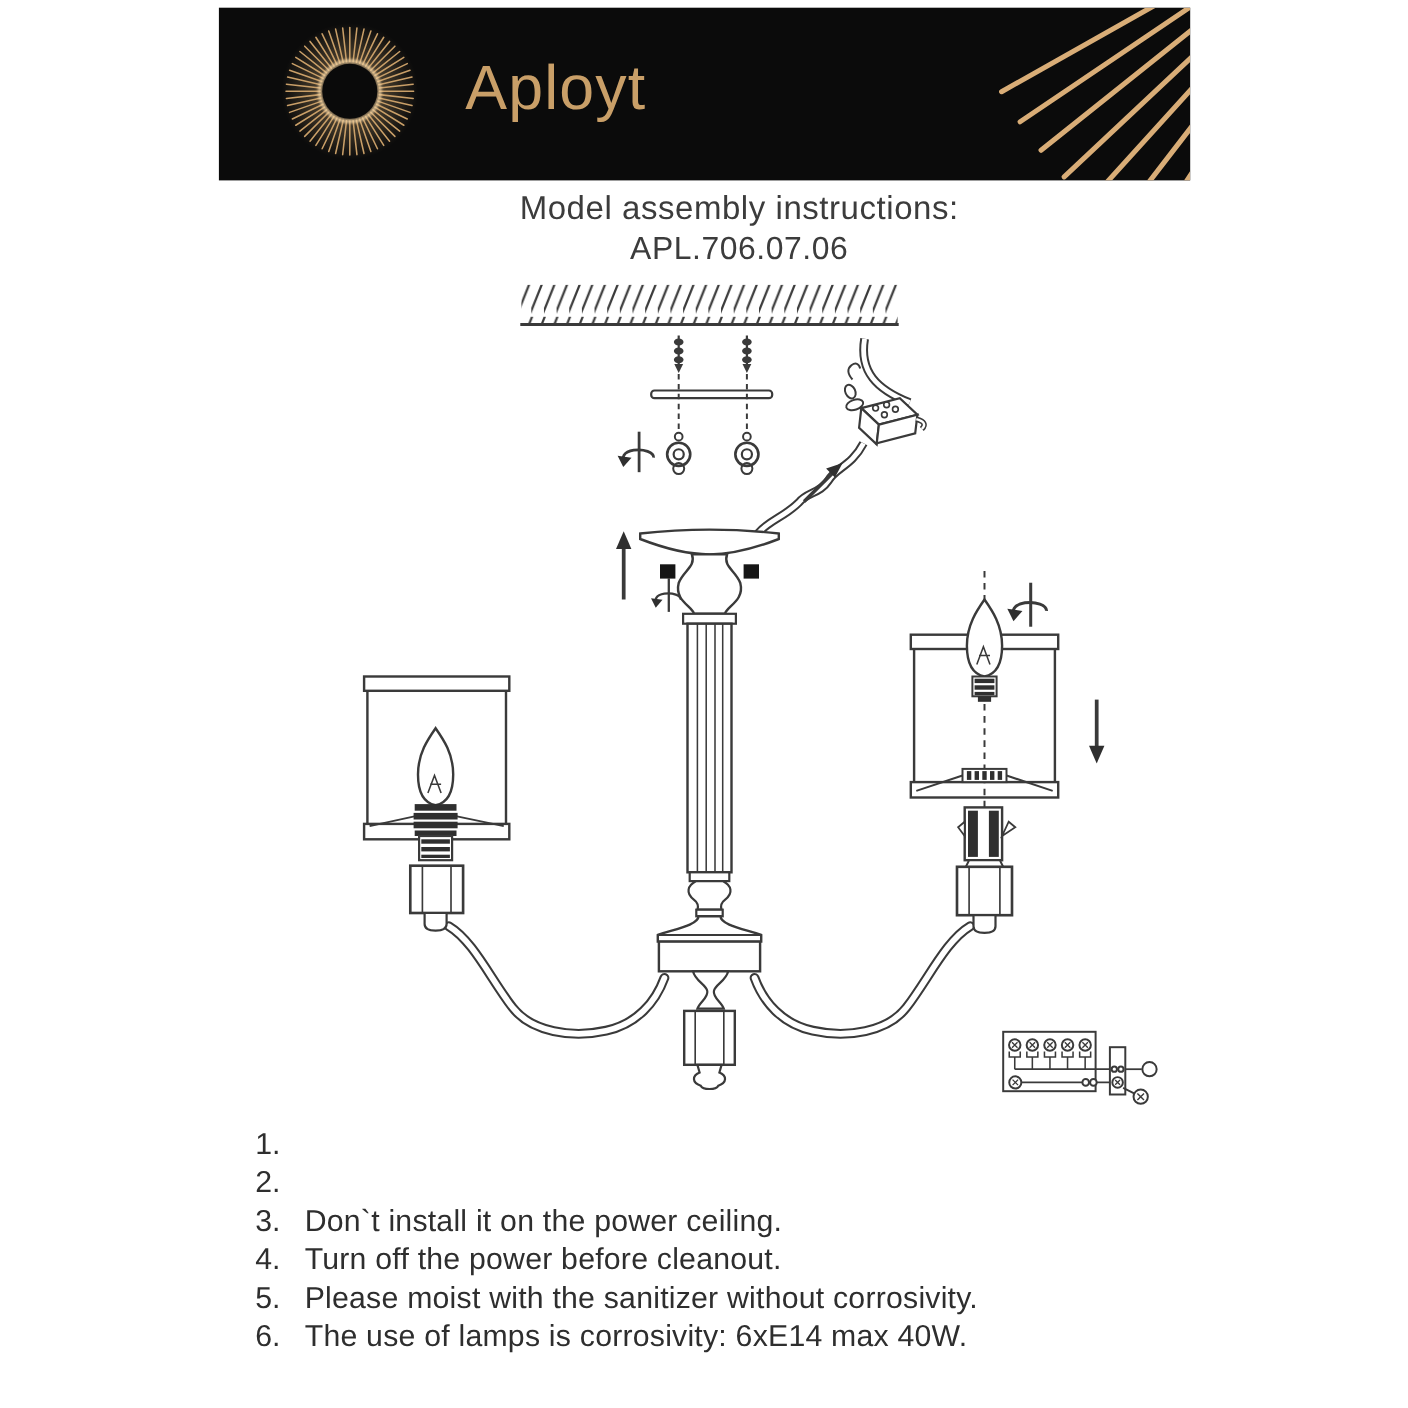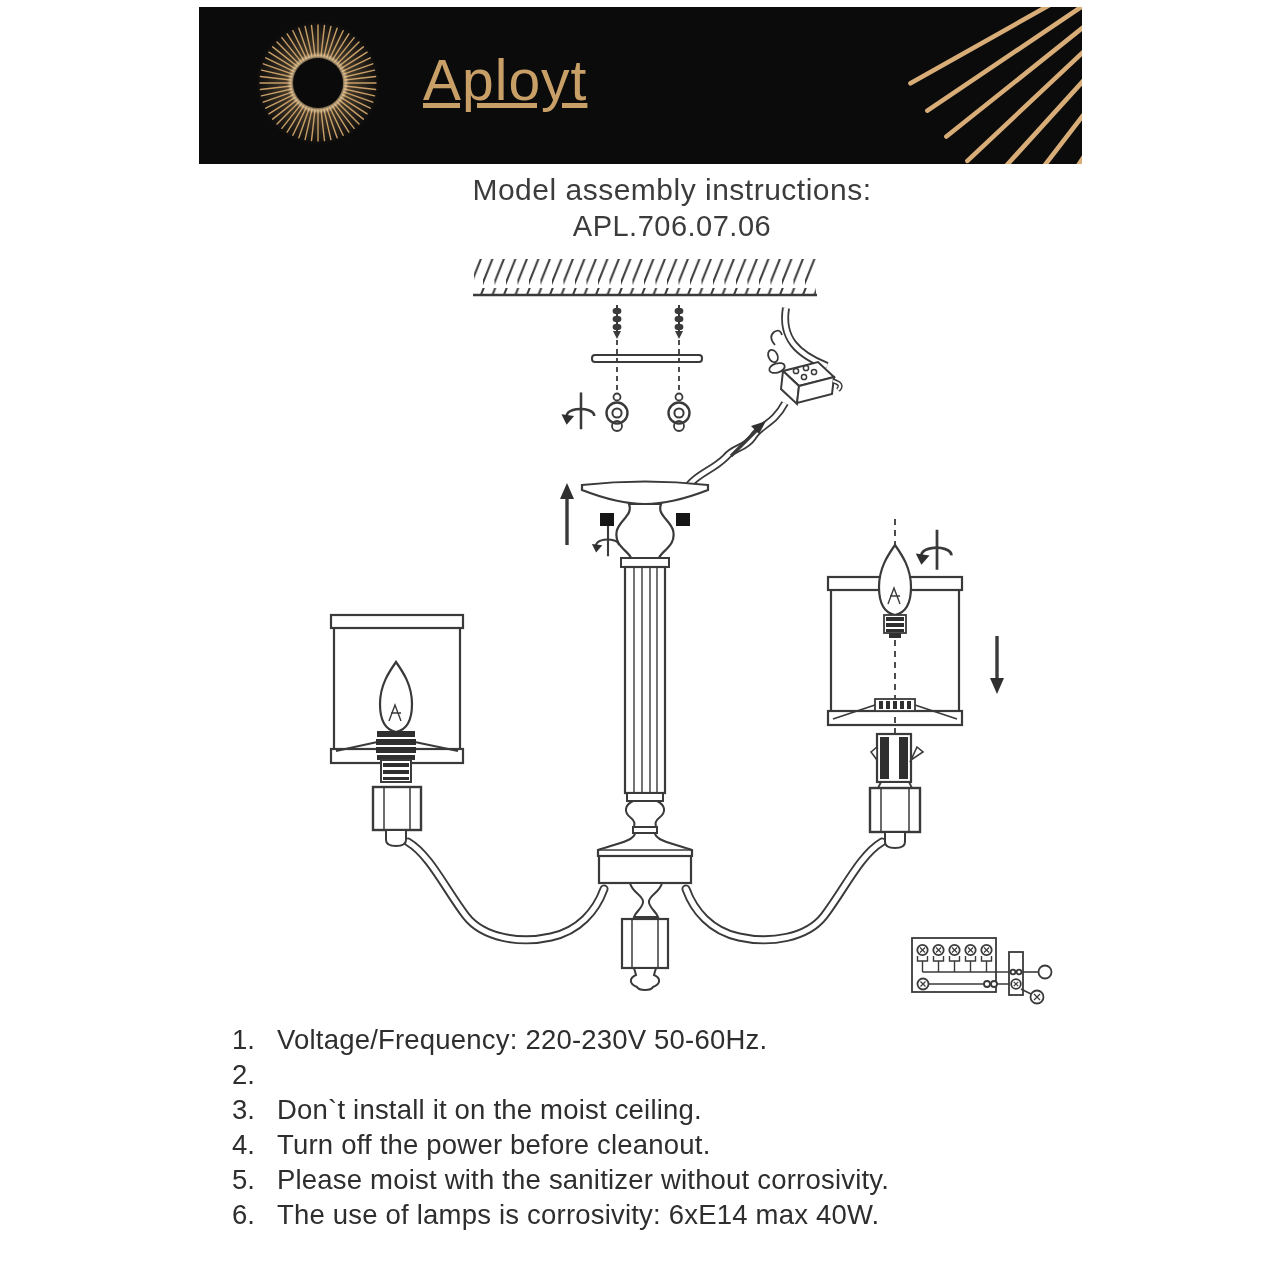--- a/index.html
+++ b/index.html
@@ -17,21 +17,21 @@
   .page{position:absolute;inset:0;background:#fff;}
   
   .banner{
     position:absolute;left:199px;top:7px;width:883px;height:157px;
     background:var(--banner-bg);overflow:hidden;
   }
   .banner svg{position:absolute;inset:0;}
   .brand{
     position:absolute;left:224px;top:40px;
     font-size:57px;letter-spacing:1px;color:var(--gold);
-    font-family:"Liberation Sans", sans-serif;font-weight:400;text-decoration:underline;
+    font-family:"Liberation Sans", sans-serif;font-weight:400;
   }
   
   .title-block{
     position:absolute;left:0;top:172px;width:100%;
     text-align:center;color:var(--ink);padding-left:32px;
   }
   .title-block .h1{font-size:30px;line-height:36px;letter-spacing:0.5px;}
   .title-block .h2{font-size:29px;line-height:36px;letter-spacing:0.5px;}
   
   .diagram{position:absolute;left:0;top:0;width:1280px;height:1280px;}
@@ -367,28 +367,27 @@
         <path d="M1021,989 L1031,994" stroke-width="1.6"></path>
         <circle cx="1037" cy="997" r="6.5"></circle>
           <path d="M1034,994 L1040,1000 M1040,994 L1034,1000" stroke-width="1.3"></path>
       </g>
     </g>
   </svg>
 
   <div class="instructions">
     <div class="row">
       <span class="num">1.</span>
-      <span class="txt">Voltage/Frequency: 220-230V 50-60Hz.</span>
     </div>
     <div class="row">
       <span class="num">2.</span>
     </div>
     <div class="row">
       <span class="num">3.</span>
-      <span class="txt">Don`t install it on the moist ceiling.</span>
+      <span class="txt">Don`t install it on the power ceiling.</span>
     </div>
     <div class="row">
       <span class="num">4.</span>
       <span class="txt">Turn off the power before cleanout.</span>
     </div>
     <div class="row">
       <span class="num">5.</span>
       <span class="txt">Please moist with the sanitizer without corrosivity.</span>
     </div>
     <div class="row">

